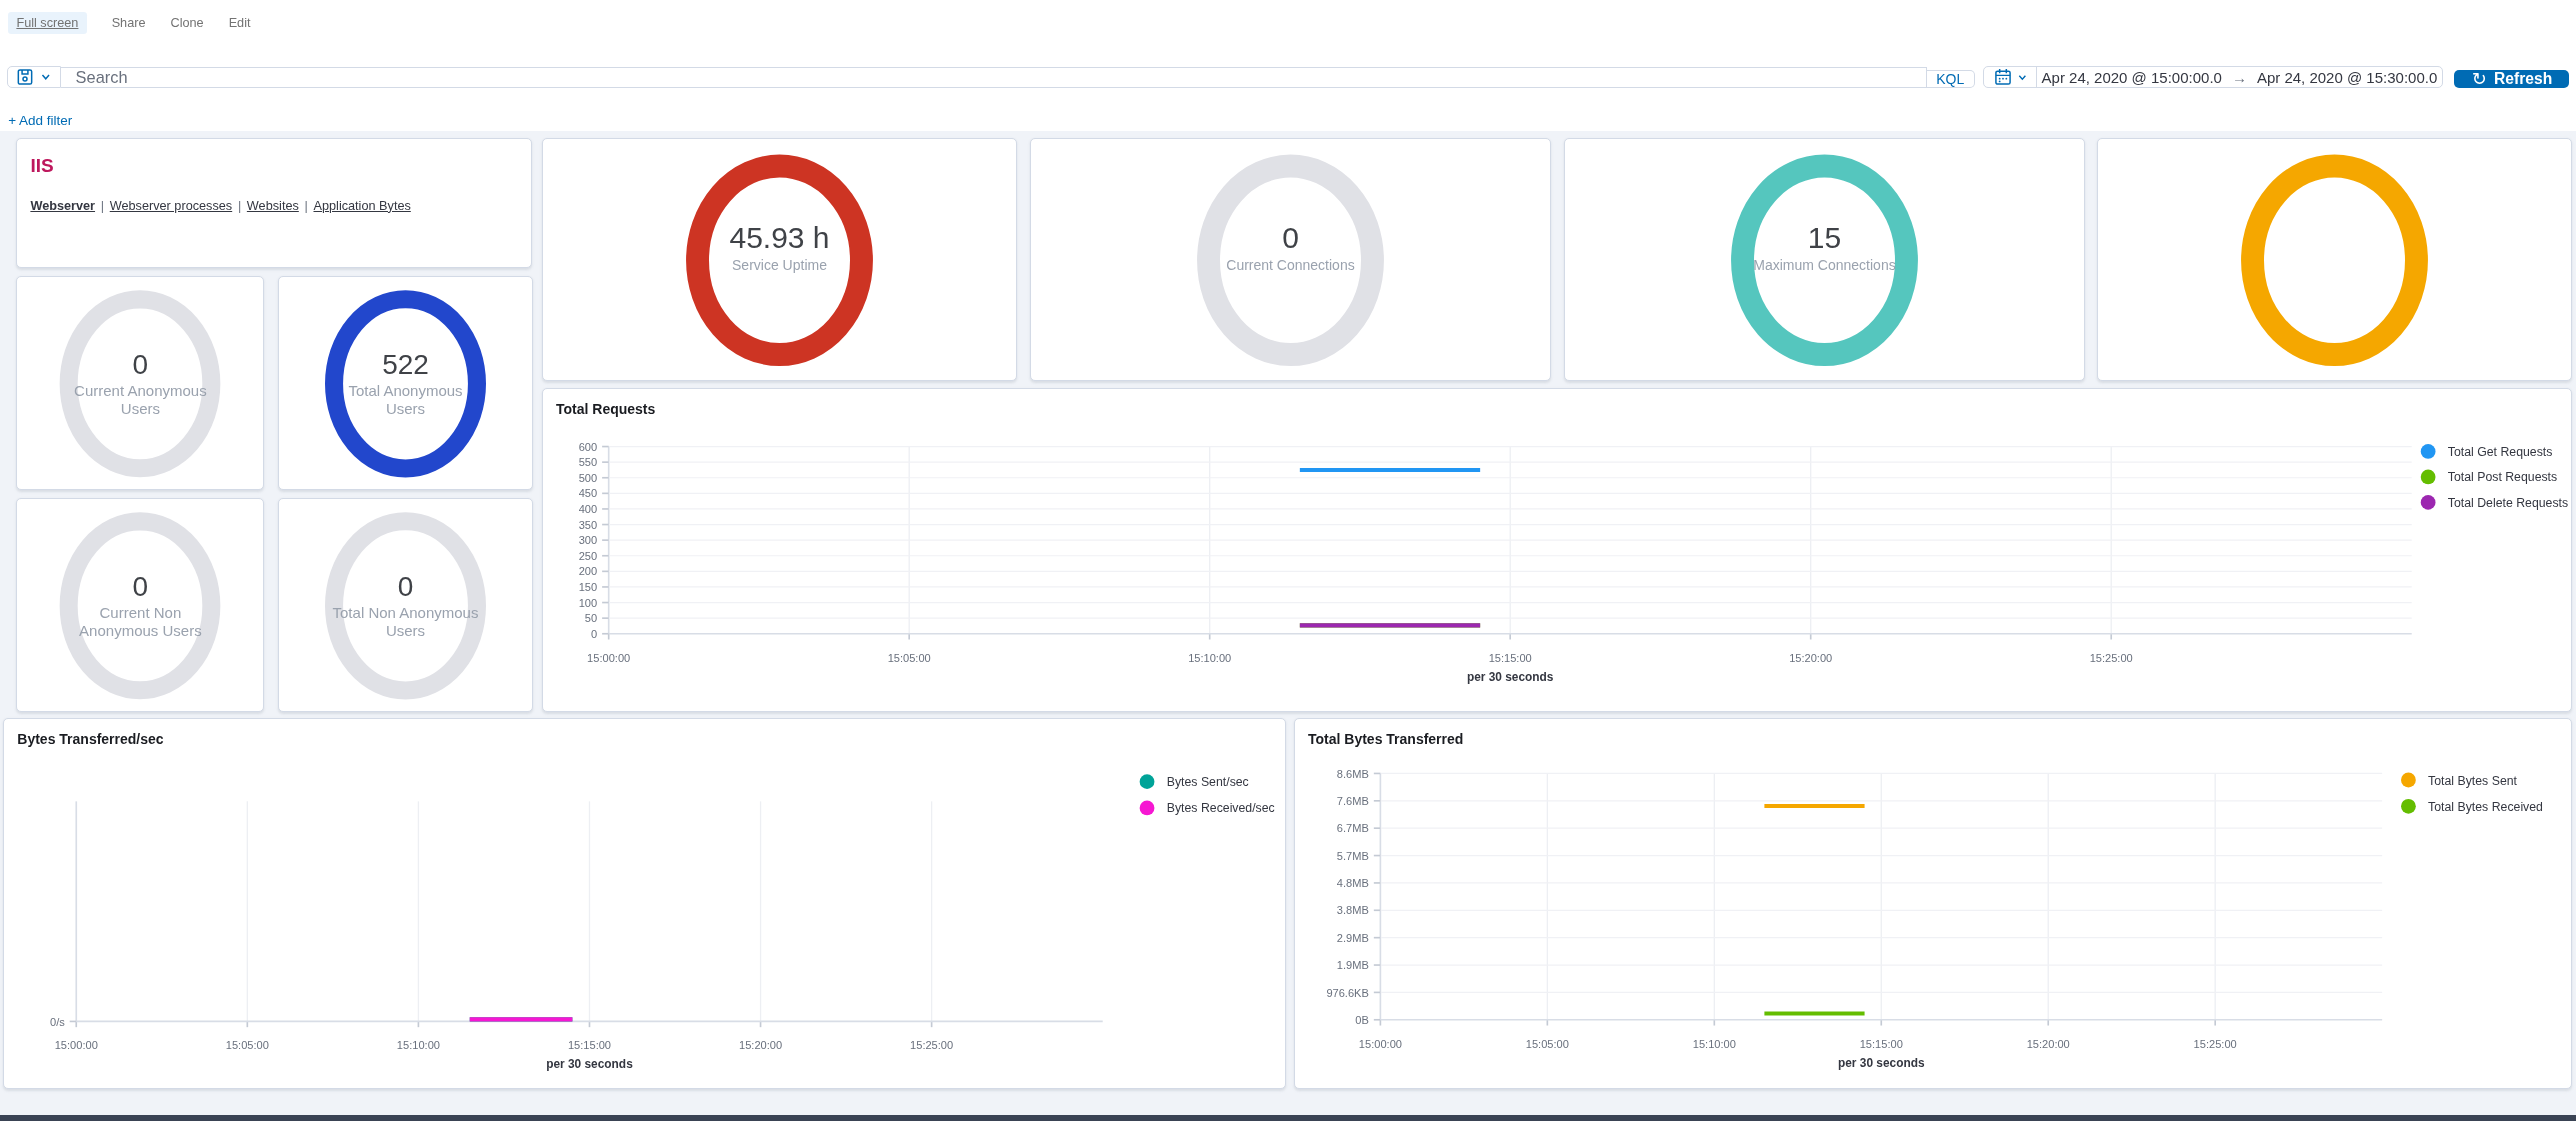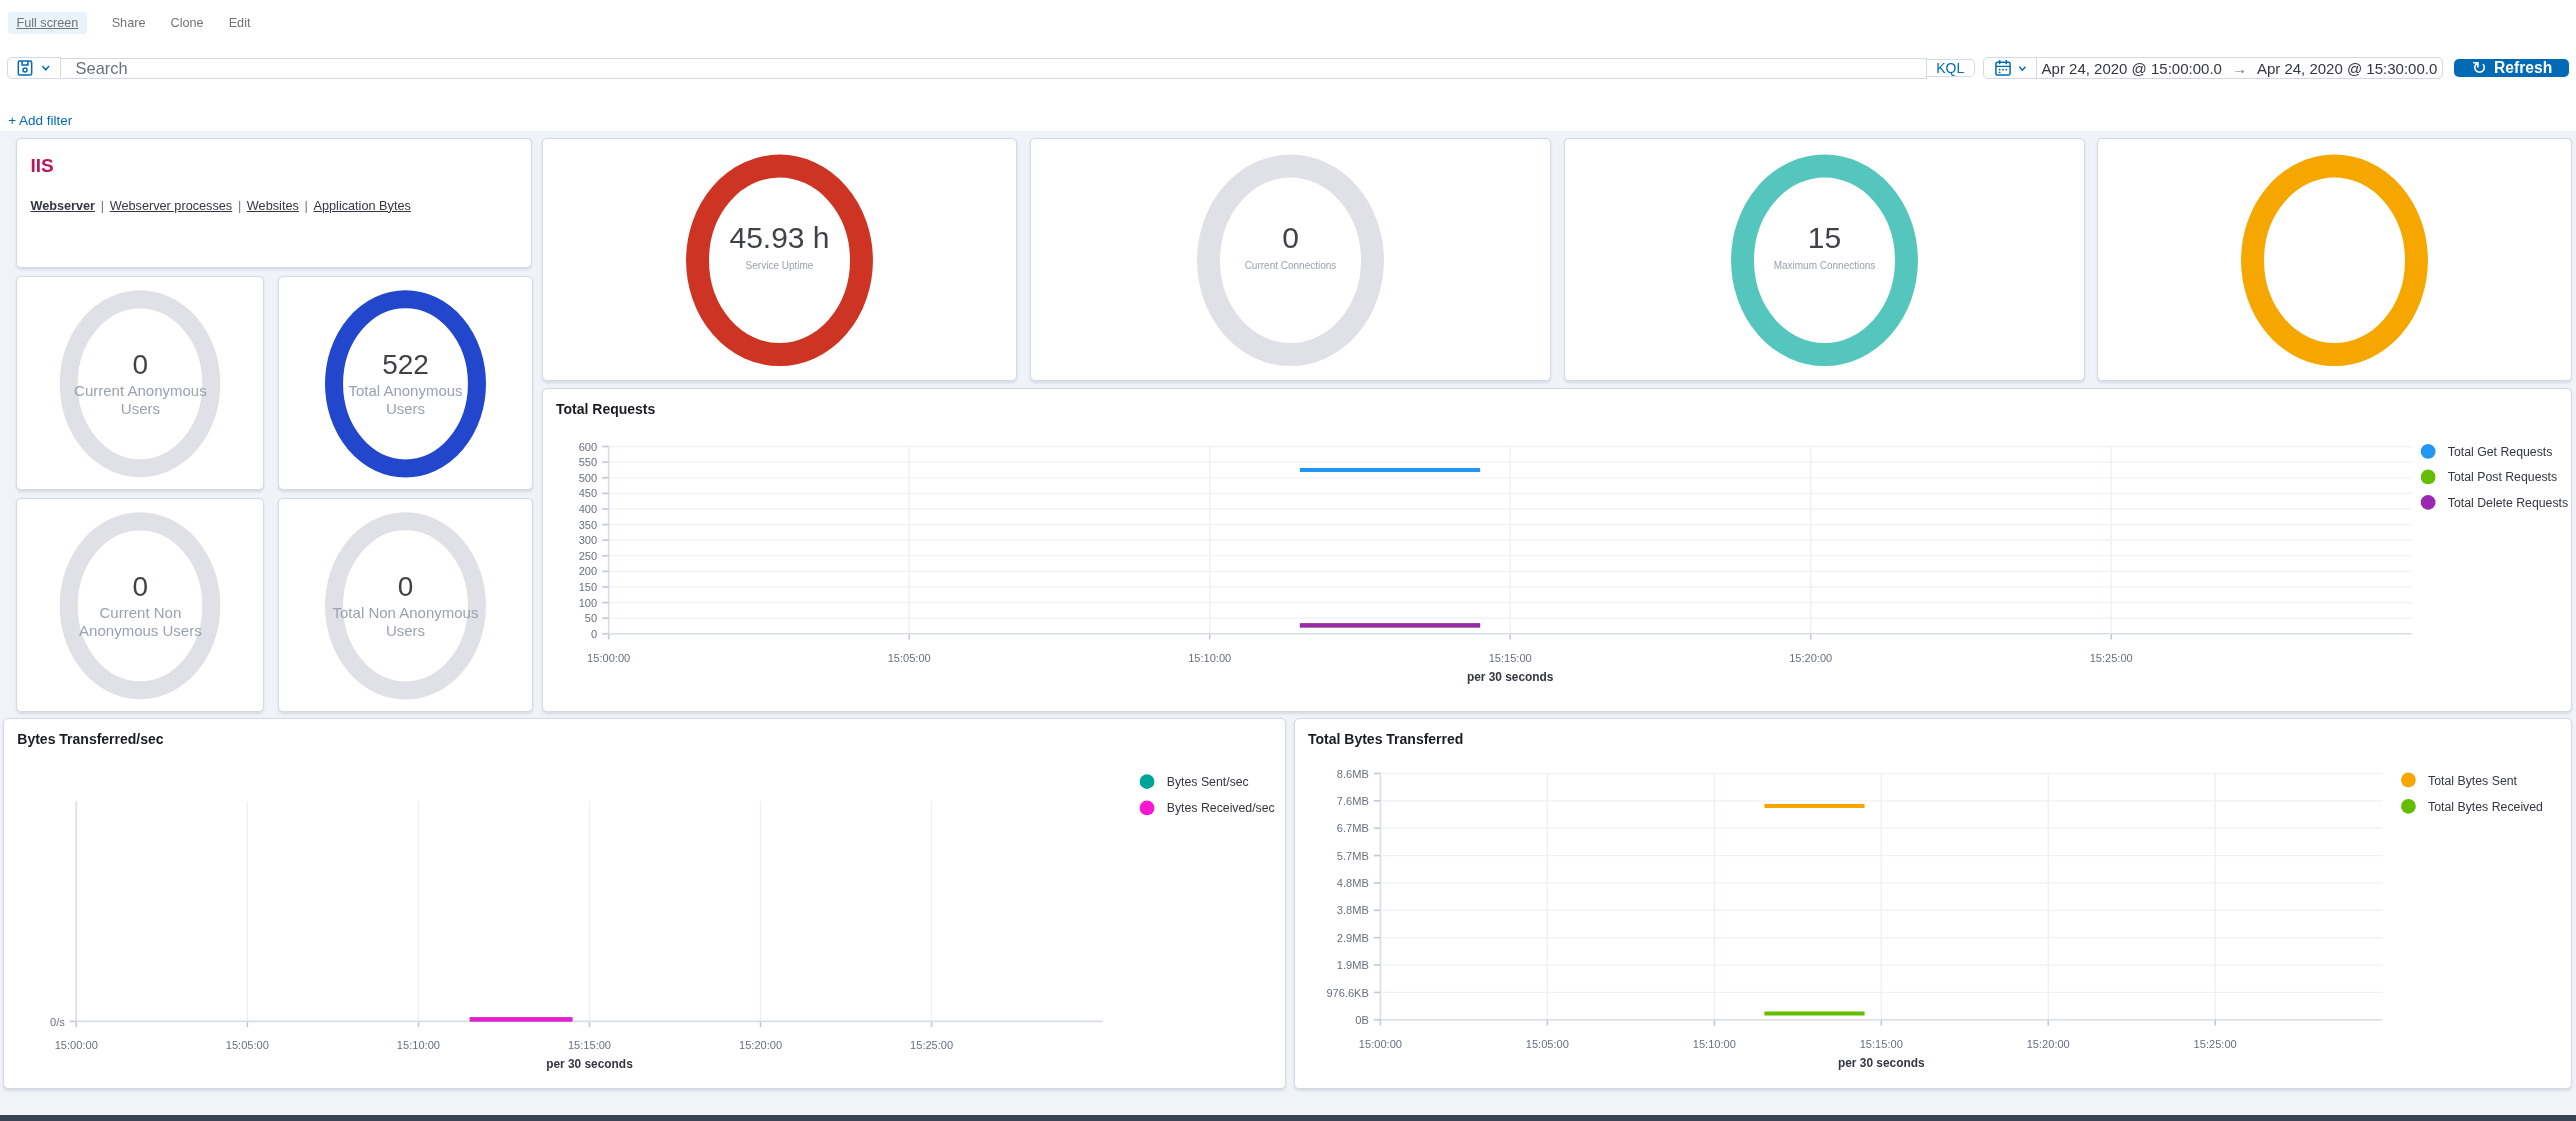--- a/index.html
+++ b/index.html
@@ -6,21 +6,21 @@
   html,body { width:2576px; height:1122px; overflow:hidden; background:#fff;
     font-family:"Liberation Sans","DejaVu Sans",sans-serif; color:#343741; }
   .app { position:relative; width:2576px; height:1122px; }
 
   
   .topnav { position:absolute; top:0; left:0; right:0; height:46px; display:flex; align-items:center; padding-left:8.2px; }
   .topnav a { font-size:12.7px; color:#737373; text-decoration:none; margin-right:25px; cursor:pointer; }
   .topnav a.active { background:#E9F3FC; padding:4.1px 8.2px; border-radius:3.3px; text-decoration:underline; }
 
   
-  .querybar { position:absolute; top:48px; left:6.6px; right:6.6px; height:40px; display:flex; align-items:center; }
+  .querybar { position:absolute; top:48px; left:6.6px; right:6.6px; height:40px; display:flex; align-items:flex-end; }
   .saved-btn { width:54px; background:#fff; border:0.8px solid #D3DAE6; border-radius:5px 0 0 5px;
     display:flex; align-items:center; justify-content:center; gap:5px; cursor:pointer; }
   .search-box { flex:1; background:#fff; border:0.8px solid #D3DAE6; border-left:none; display:flex; align-items:center; padding-left:15px; }
   .search-box input { border:none; outline:none; width:100%; font-size:16.4px; color:#343741; font-family:inherit; background:transparent; }
   .search-box input::placeholder { color:#69707D; }
   .kql-btn { width:48px; background:#fff; border:0.8px solid #D3DAE6; border-left:none; border-radius:0 5px 5px 0;
     display:flex; align-items:center; justify-content:center; font-size:14px; color:#006BB4; cursor:pointer; }
   .qgap { width:8.2px; }
   .date-group { width:460px; background:#fff; border:0.8px solid #D3DAE6; border-radius:5px; display:flex; overflow:hidden; }
   .cal-btn { width:53px; border-right:0.8px solid #D3DAE6; display:flex; align-items:center; justify-content:center; gap:4.1px; cursor:pointer; }
@@ -50,21 +50,21 @@
   .iis-links a.bold { font-weight:700; }
   .iis-sep { color:#69707D; margin:0 5.7px; }
 
   
   .gauge-panel svg { position:absolute; left:0; top:0; }
   .gauge-text { position:absolute; left:0; right:0; text-align:center; }
   .gauge-panel.large .gauge-text { top:82px; }
   .gauge-panel.small .gauge-text { top:72px; }
   .gauge-value { font-size:30px; color:#3F4247; line-height:33px; }
   .gauge-panel.small .gauge-value { font-size:28px; line-height:31px; }
-  .gauge-label { font-size:10px; color:#9AA2AE; line-height:19px; max-width:172px; margin:1.6px auto 0; }
+  .gauge-label { font-size:14px; color:#9AA2AE; line-height:19px; max-width:172px; margin:1.6px auto 0; }
   .gauge-panel.small .gauge-label { font-size:15px; line-height:18px; max-width:148px; }
   #p-uptime   { left:542px;  top:138px; width:475px; height:243px; }
   #p-currconn { left:1030px; top:138px; width:521px; height:243px; }
   #p-maxconn  { left:1564px; top:138px; width:521px; height:243px; }
   #p-attempts { left:2097px; top:138px; width:475px; height:243px; }
   #p-anon-curr     { left:16.4px;  top:276px; width:248px; height:214px; }
   #p-anon-total    { left:278px; top:276px; width:255px; height:214px; }
   #p-nonanon-curr  { left:16.4px;  top:498px; width:248px; height:214px; }
   #p-nonanon-total { left:278px; top:498px; width:255px; height:214px; }
 

